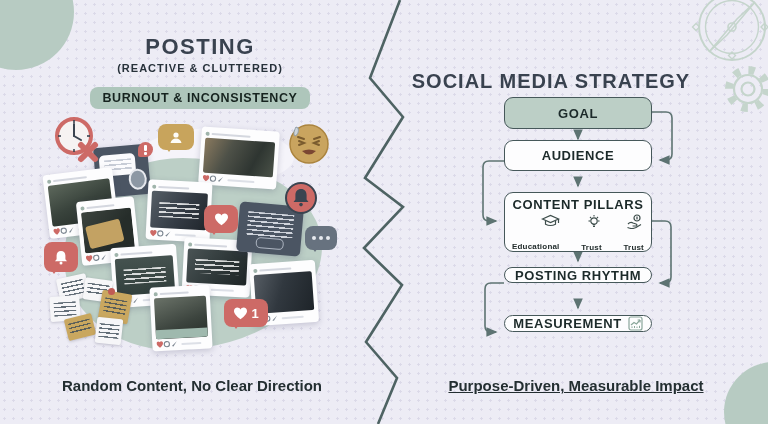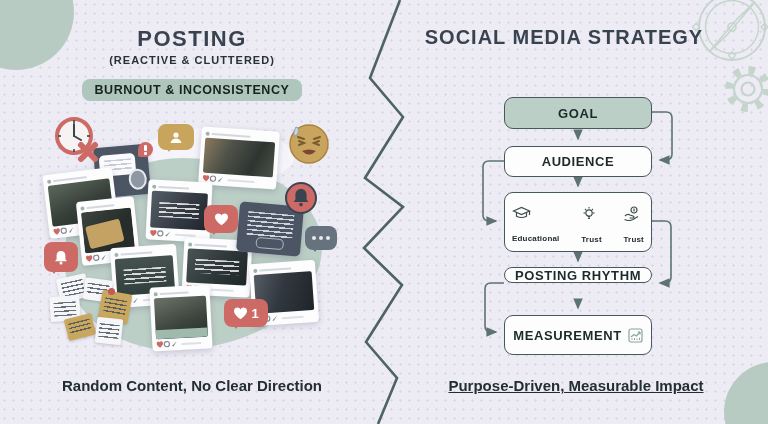--- a/index.html
+++ b/index.html
@@ -9,22 +9,22 @@
     background-color:#edecf5;
     background-image:radial-gradient(rgba(158,154,190,.22) 1px,transparent 1.3px);
     background-size:9px 9px;
   }
   
   .blob-tl{position:absolute;left:-42px;top:-46px;width:116px;height:116px;border-radius:50%;background:#b7cbc2;}
   .blob-br{position:absolute;left:724px;top:362px;width:100px;height:100px;border-radius:50%;background:#b7cbc2;}
 
   
   .half-head{position:absolute;top:26px;width:384px;text-align:center;z-index:5;}
-  .half-head.left{left:0;}
-  .half-head.right{left:372px;}
+  .half-head.left{left:8px;margin-top:8px;}
+  .half-head.right{left:359px;margin-top:44px;}
   .h-title{font-size:22px;font-weight:800;letter-spacing:1.5px;color:#39424f;line-height:1.15;}
   .half-head.right .h-title{font-size:20px;letter-spacing:1px;}
   .h-sub{font-size:11px;font-weight:600;letter-spacing:1px;color:#27313a;margin-top:3px;}
   .badge{
     display:inline-block;margin-top:13px;padding:4px 12px;border-radius:8px;
     background:#aec6bb;color:#16231f;font-size:12.5px;font-weight:800;letter-spacing:.6px;z-index:5;
   }
   .caption{position:absolute;top:377px;width:384px;text-align:center;font-size:15px;font-weight:600;color:#232e31;z-index:5;}
   .caption.left{left:0;}
   .caption.right{left:384px;text-decoration:underline;}
@@ -33,26 +33,26 @@
   .overlay{position:absolute;left:0;top:0;z-index:3;pointer-events:none;}
 
   
   .flow-box{
     position:absolute;left:504px;width:148px;box-sizing:border-box;
     border:1.8px solid #46585a;border-radius:9px;background:#fdfdfe;
     display:flex;align-items:center;justify-content:center;gap:6px;
     font-weight:800;color:#1c2a2a;font-size:13px;letter-spacing:.6px;z-index:6;
   }
   .fb-goal{top:97px;height:32px;background:#bccfc6;}
-  .fb-audience{top:146px;height:31px;}
+  .fb-audience{top:140px;height:31px;}
   .fb-pillars{top:192px;height:60px;flex-direction:column;gap:1px;padding-top:5px;}
   .fb-rhythm{top:267px;height:16px;}
-  .fb-measure{top:315px;height:40px;}
+  .fb-measure{top:315px;height:17px;}
   .pillar-row{display:flex;justify-content:space-between;width:132px;margin-top:1px;}
-  .pillar{display:flex;flex-direction:column;align-items:flex-start;gap:14px;}
+  .pillar{display:flex;flex-direction:column;align-items:flex-end;gap:14px;}
   .pillar-label{font-size:8px;font-weight:700;letter-spacing:.2px;color:#222c2c;}
 
   
   .collage{position:absolute;left:0;top:0;width:384px;height:424px;z-index:2;}
   .sage-blob{position:absolute;left:64px;top:158px;width:258px;height:192px;background:#bccfc6;
     border-radius:46% 54% 58% 42% / 52% 46% 54% 48%;}
   .white-blob{position:absolute;left:138px;top:128px;width:156px;height:58px;background:#f5f4fa;border-radius:50%;}
 
   .card{position:absolute;background:#fdfdfe;border-radius:4px;box-shadow:0 2px 6px rgba(55,55,90,.22);
     padding:4px 4px 3px;display:flex;flex-direction:column;gap:2px;box-sizing:border-box;}
@@ -414,20 +414,21 @@
     </g>
   </svg>
 
   <div class="flow-box fb-goal">
     <span>GOAL</span>
   </div>
   <div class="flow-box fb-audience">
     <span>AUDIENCE</span>
   </div>
   <div class="flow-box fb-pillars">
+    <span>CONTENT PILLARS</span>
     <div class="pillar-row">
       <div class="pillar">
         <svg width="19" height="14" viewBox="0 0 19 14" fill="none" stroke="#3d4d4b" stroke-width="1.2">
           <path d="M1.5 5 L9.5 1.5 L17.5 5 L9.5 8.5 Z"></path>
             <path d="M4.5 7 v3.2 q5 2.6 10 0 V7"></path>
             <path d="M17.5 5 v4"></path>
         </svg>
         <span class="pillar-label">Educational</span>
       </div>
       <div class="pillar">

